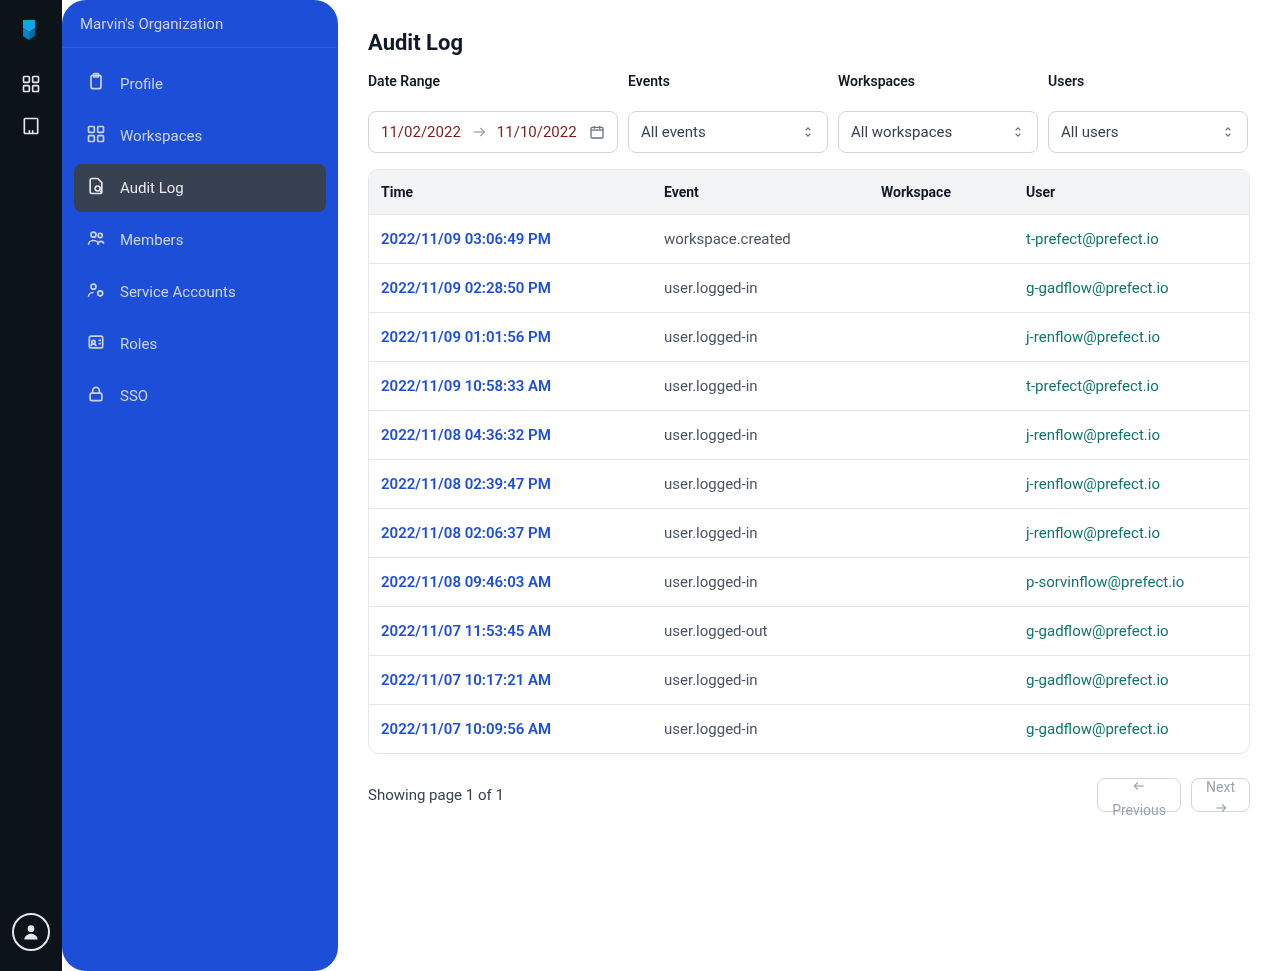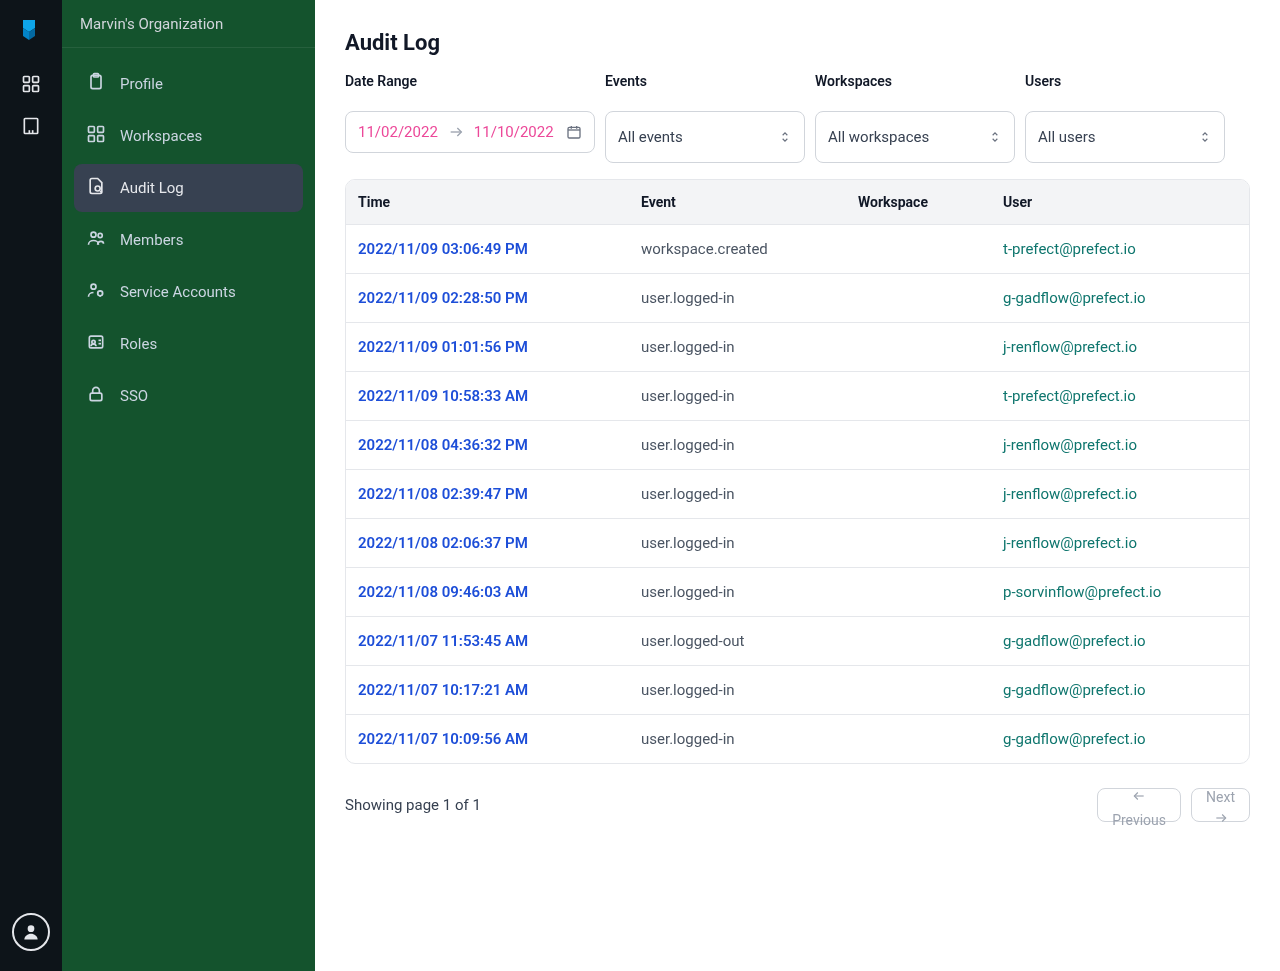--- a/index.html
+++ b/index.html
@@ -44,25 +44,26 @@
     width: 38px;
     height: 38px;
     border-radius: 50%;
     border: 2px solid #e5e7eb;
     display:flex;
     align-items:center;
     justify-content:center;
   }
   
   .sidebar {
-    width: 253px;
-    background: #14532d;
+    width: 276px;
+    background: #1d4ed8;
     color: #cbd5e1;
     display:flex;
     flex-direction: column;
+    border-radius: 24px;
   }
   .sidebar-header {
     height: 48px;
     display:flex;
     align-items:center;
     padding: 0 18px;
     border-bottom: 1px solid rgba(255,255,255,0.08);
     font-size: 15px;
     color: #d1d5db;
   }
@@ -119,34 +120,34 @@
   }
   .date-range-box {
     height: 42px;
     border: 1px solid #d1d5db;
     border-radius: 8px;
     display:flex;
     align-items:center;
     padding: 0 12px;
     gap: 10px;
     font-size: 15px;
-    color: #ec4899;
+    color: #7f1d1d;
     background:#fff;
   }
   .date-range-box .sep {
     color: #9ca3af;
     display:inline-flex;
   }
   .date-range-box .cal {
     margin-left:auto;
     color:#6b7280;
     display:inline-flex;
   }
   .select-box {
-    height: 52px;
+    height: 42px;
     border: 1px solid #d1d5db;
     border-radius: 8px;
     display:flex;
     align-items:center;
     padding: 0 12px;
     font-size: 15px;
     color: #374151;
     background:#fff;
     position:relative;
   }

